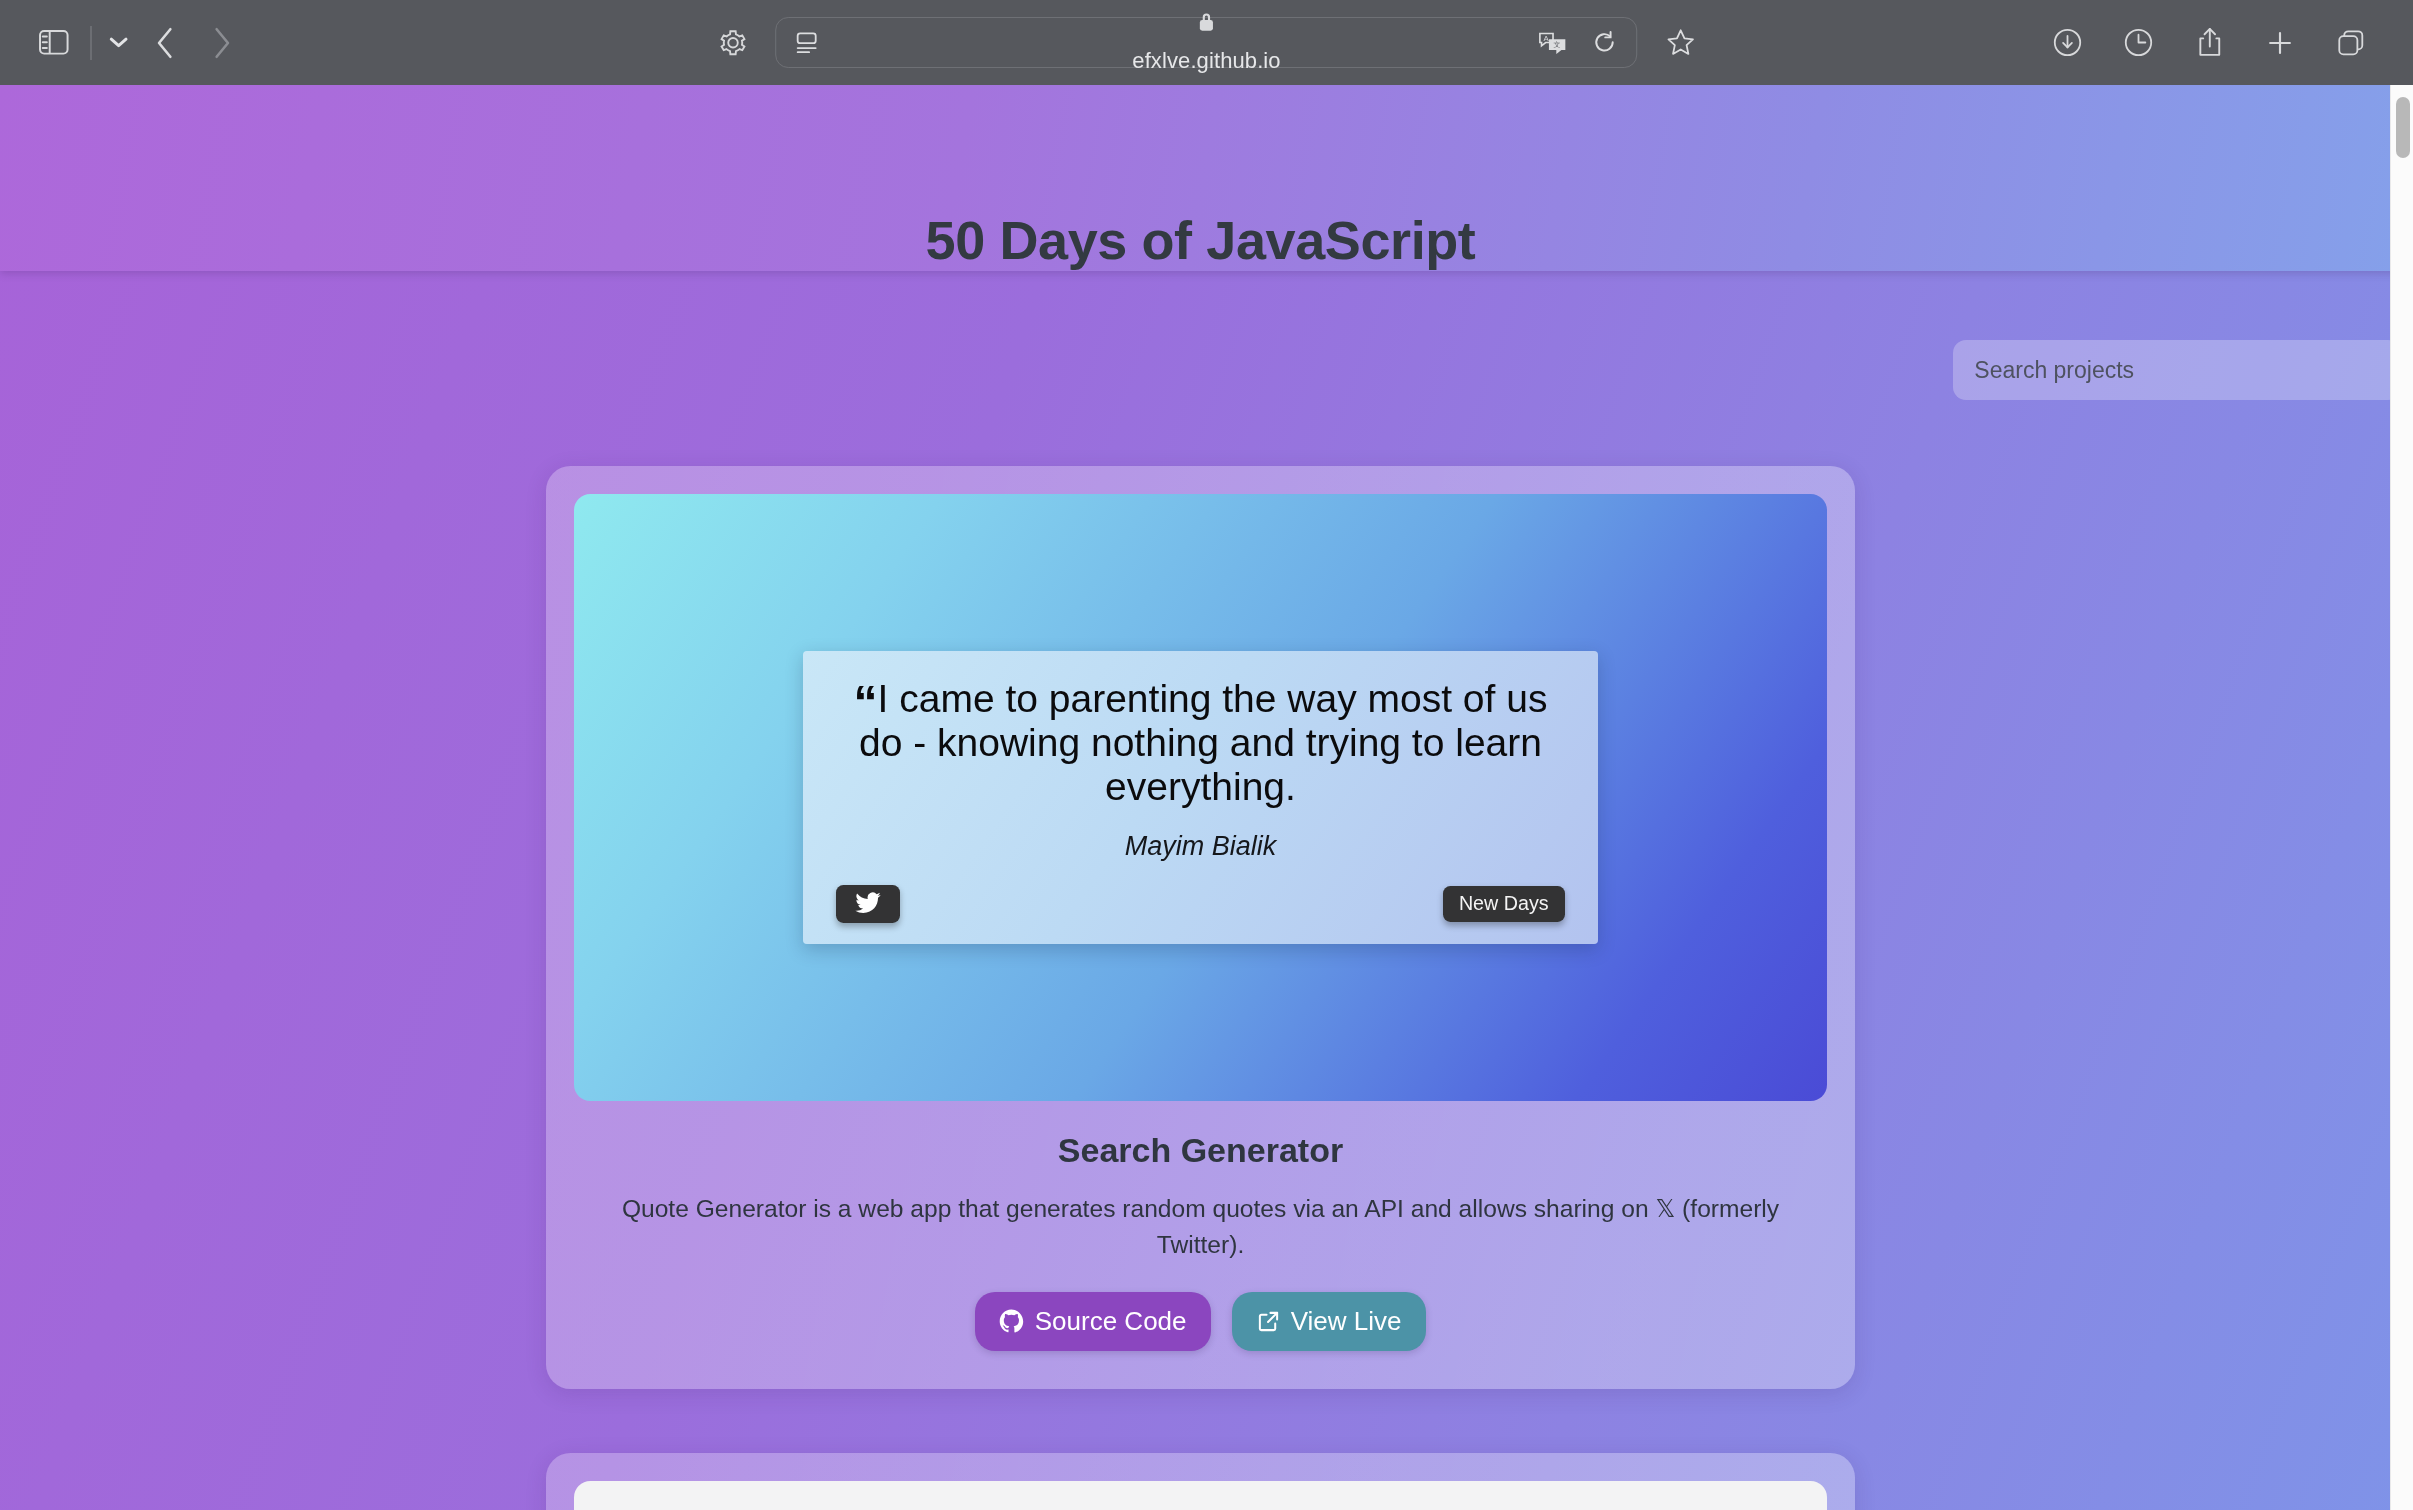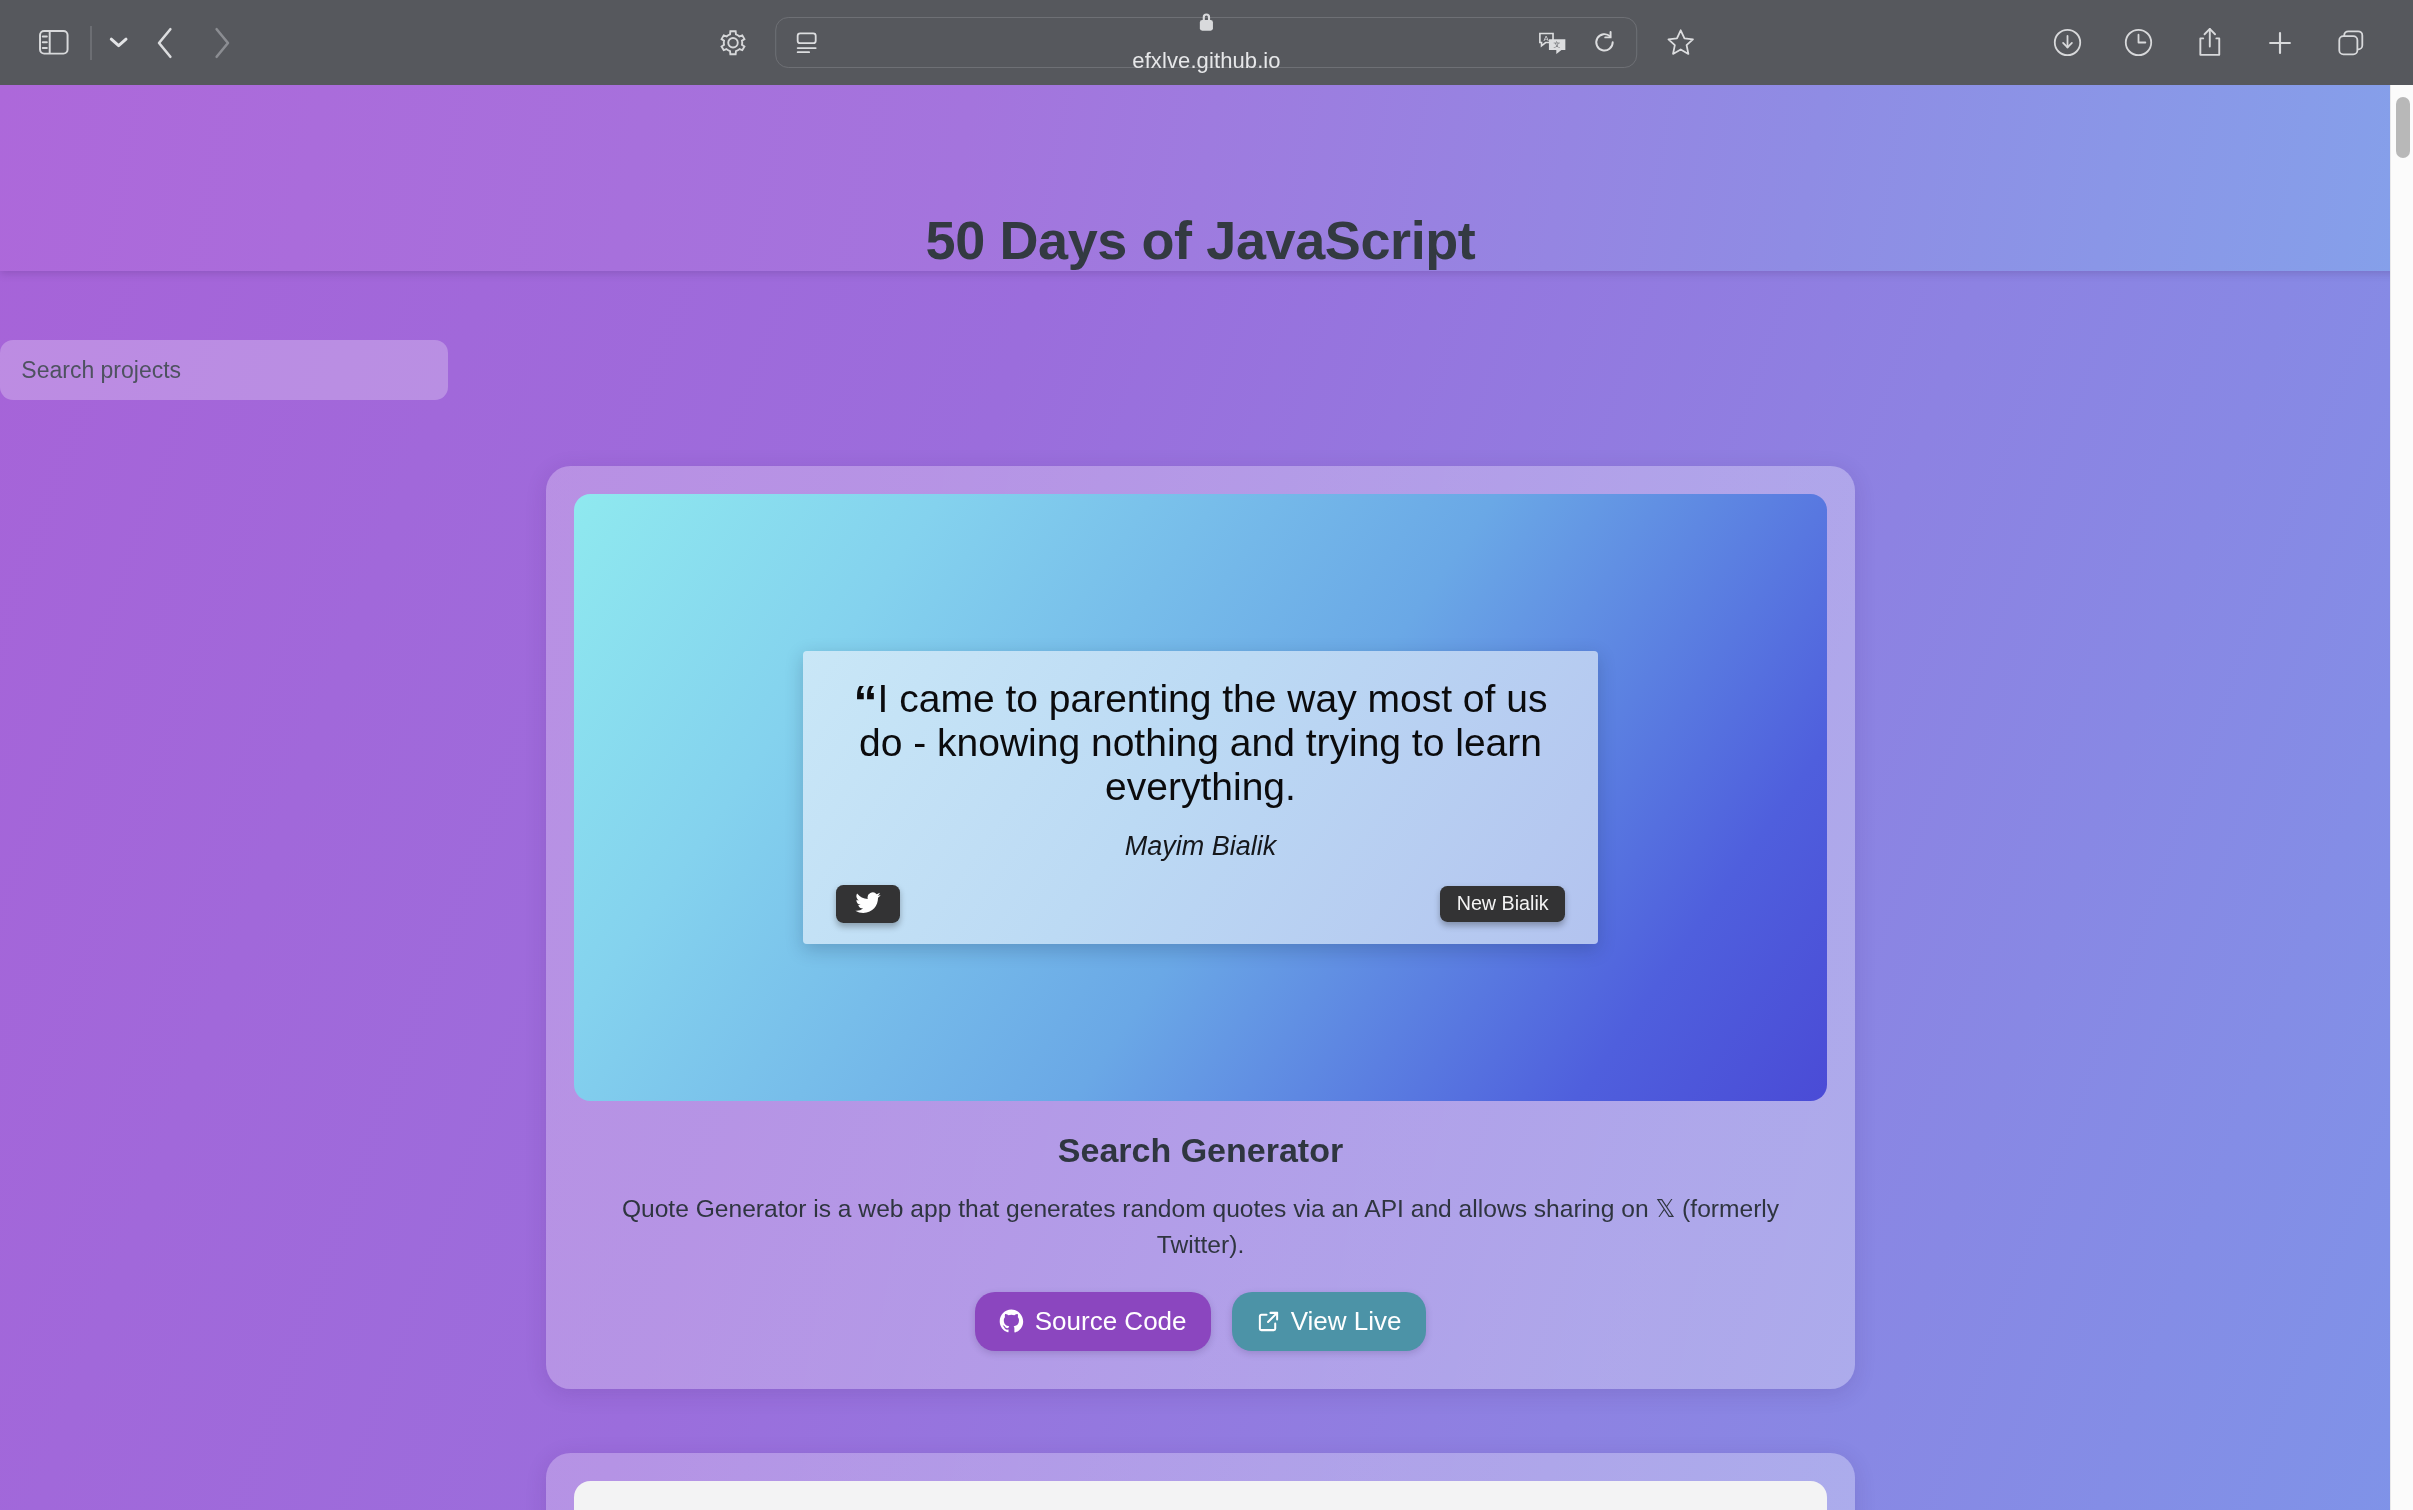--- a/index.html
+++ b/index.html
@@ -128,21 +128,21 @@
   .site-title {
     font-size: 54px;
     font-weight: 700;
     color: #333a41;
     letter-spacing: -0.4px;
   }
 
   
   .search-wrap {
     display: flex;
-    justify-content: flex-start;
+    justify-content: flex-end;
     margin-top: 69px;
   }
   .search-input {
     width: 448px;
     height: 60px;
     border-radius: 13px;
     border: none;
     outline: none;
     background: rgba(255,255,255,0.26);
     color: #3b3f49;
@@ -447,21 +447,21 @@
             <div class="quote-text">
               <span class="quote-mark">“</span><span>I came to parenting the way most of us do - knowing nothing and trying to learn everything.</span>
             </div>
             <div class="quote-author">Mayim Bialik</div>
             <div class="quote-actions">
               <button class="btn-dark btn-twitter">
                 <svg width="28" height="23" viewBox="0 0 24 20" fill="#ffffff">
                   <path d="M23 2.5a9.1 9.1 0 0 1-2.6.72A4.52 4.52 0 0 0 22.4.75a9 9 0 0 1-2.86 1.1A4.5 4.5 0 0 0 11.8 6a12.8 12.8 0 0 1-9.3-4.7 4.5 4.5 0 0 0 1.4 6 4.4 4.4 0 0 1-2-.57v.06a4.5 4.5 0 0 0 3.6 4.4 4.5 4.5 0 0 1-2 .08 4.5 4.5 0 0 0 4.2 3.13A9 9 0 0 1 1 16.3a12.7 12.7 0 0 0 6.9 2c8.3 0 12.8-6.9 12.8-12.8v-.6A9 9 0 0 0 23 2.5z"></path>
                 </svg>
               </button>
-              <button class="btn-dark btn-newquote">New Bialik</button>
+              <button class="btn-dark btn-newquote">New Days</button>
             </div>
           </div>
         </div>
 
         <h2 class="card-title">Search Generator</h2>
         <p class="card-desc">Quote Generator is a web app that generates random quotes via an API and allows sharing on 𝕏 (formerly Twitter).</p>
 
         <div class="card-buttons">
           <button class="card-btn source">
             <svg width="24.6" height="24.6" viewBox="0 0 24 24" fill="#ffffff">

